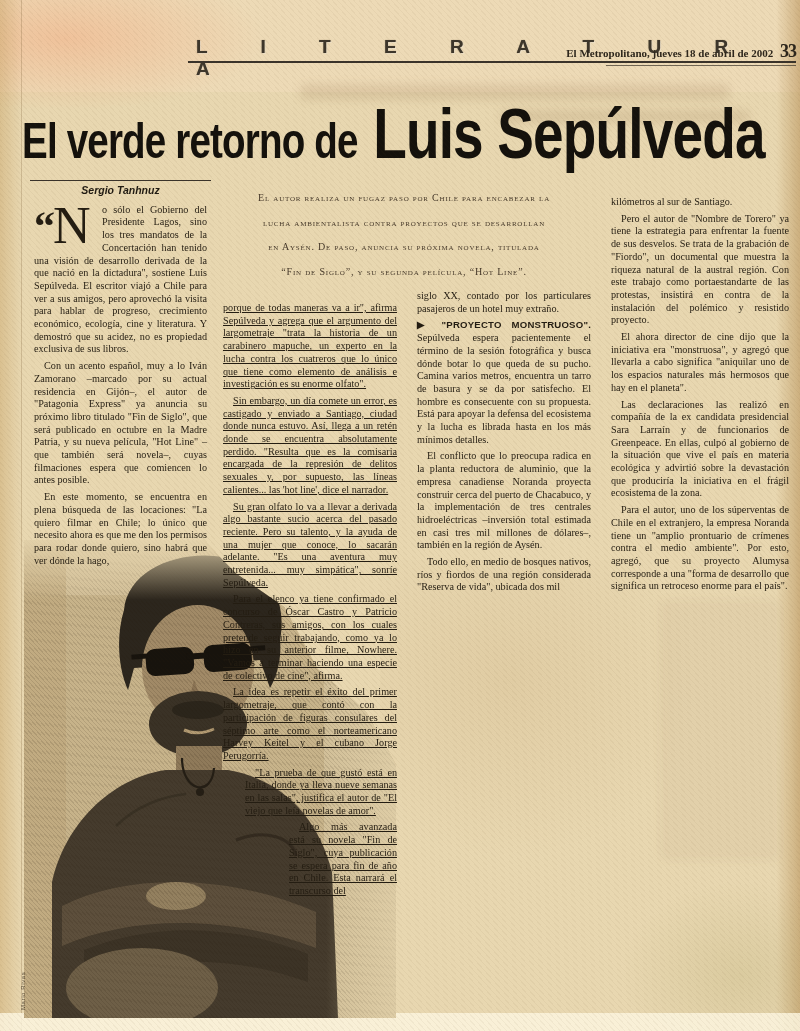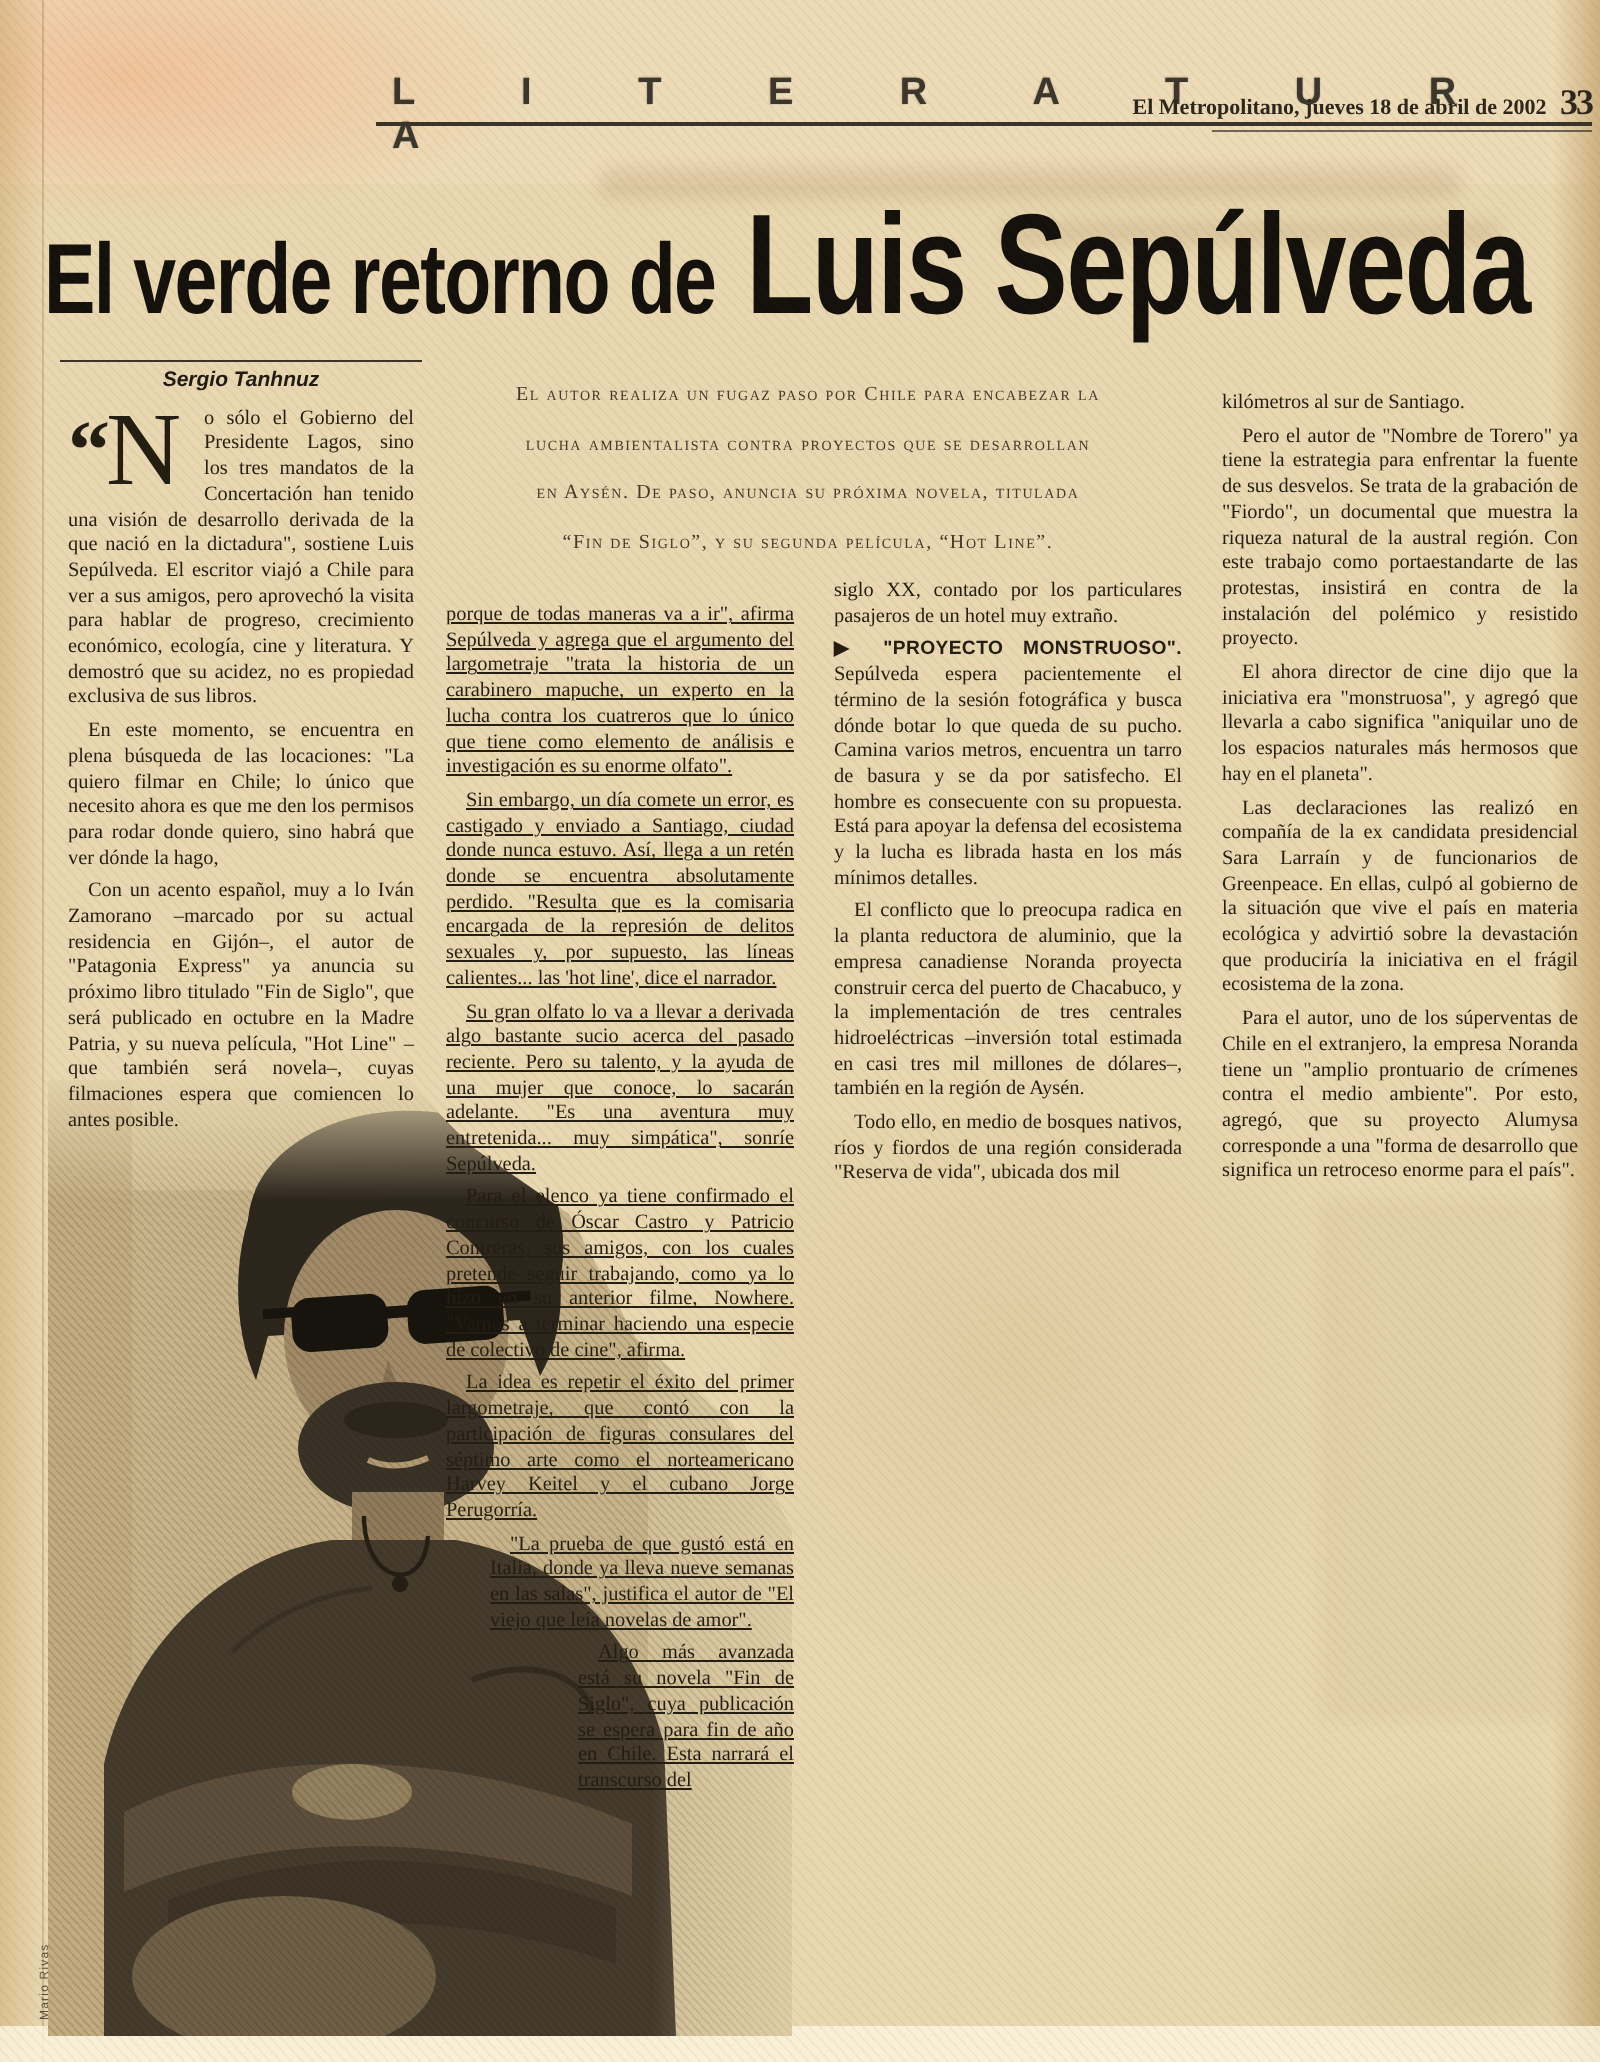--- a/index.html
+++ b/index.html
@@ -111,22 +111,22 @@
     <div>en Aysén. De paso, anuncia su próxima novela, titulada</div>
     <div>“Fin de Siglo”, y su segunda película, “Hot Line”.</div>
   </div>
 
   <div class="col" id="col1">
     <div id="byline-rule"></div>
     <div id="byline">Sergio Tanhnuz</div>
     <p class="noindent">
       <span class="dc"><span class="q">“</span><span class="n">N</span></span><span>o sólo el Gobierno del Presidente Lagos, sino los tres mandatos de la Concertación han tenido una visión de desarrollo derivada de la que nació en la dictadura", sostiene Luis Sepúlveda. El escritor viajó a Chile para ver a sus amigos, pero aprovechó la visita para hablar de progreso, crecimiento económico, ecología, cine y literatura. Y demostró que su acidez, no es propiedad exclusiva de sus libros.</span>
     </p>
+    <p>Con un acento español, muy a lo Iván Zamorano –marcado por su actual residencia en Gijón–, el autor de "Patagonia Express" ya anuncia su próximo libro titulado "Fin de Siglo", que será publicado en octubre en la Madre Patria, y su nueva película, "Hot Line" –que también será novela–, cuyas filmaciones espera que comiencen lo antes posible.</p>
     <p>En este momento, se encuentra en plena búsqueda de las locaciones: "La quiero filmar en Chile; lo único que necesito ahora es que me den los permisos para rodar donde quiero, sino habrá que ver dónde la hago,</p>
-    <p>Con un acento español, muy a lo Iván Zamorano –marcado por su actual residencia en Gijón–, el autor de "Patagonia Express" ya anuncia su próximo libro titulado "Fin de Siglo", que será publicado en octubre en la Madre Patria, y su nueva película, "Hot Line" –que también será novela–, cuyas filmaciones espera que comiencen lo antes posible.</p>
   </div>
 
   <div class="col" id="col2">
     <p class="noindent">porque de todas maneras va a ir", afirma Sepúlveda y agrega que el argumento del largometraje "trata la historia de un carabinero mapuche, un experto en la lucha contra los cuatreros que lo único que tiene como elemento de análisis e investigación es su enorme olfato".</p>
     <p>Sin embargo, un día comete un error, es castigado y enviado a Santiago, ciudad donde nunca estuvo. Así, llega a un retén donde se encuentra absolutamente perdido. "Resulta que es la comisaria encargada de la represión de delitos sexuales y, por supuesto, las líneas calientes... las 'hot line', dice el narrador.</p>
     <p>Su gran olfato lo va a llevar a derivada algo bastante sucio acerca del pasado reciente. Pero su talento, y la ayuda de una mujer que conoce, lo sacarán adelante. "Es una aventura muy entretenida... muy simpática", sonríe Sepúlveda.</p>
     <p>Para el elenco ya tiene confirmado el concurso de Óscar Castro y Patricio Contreras, sus amigos, con los cuales pretende seguir trabajando, como ya lo hizo en su anterior filme, Nowhere. "Vamos a terminar haciendo una especie de colectivo de cine", afirma.</p>
     <p>La idea es repetir el éxito del primer largometraje, que contó con la participación de figuras consulares del séptimo arte como el norteamericano Harvey Keitel y el cubano Jorge Perugorría.</p>
     <p class="wrap1">"La prueba de que gustó está en Italia, donde ya lleva nueve semanas en las salas", justifica el autor de "El viejo que leía novelas de amor".</p>
     <p class="wrap2">Algo más avanzada está su novela "Fin de Siglo", cuya publicación se espera para fin de año en Chile. Esta narrará el transcurso del</p>

